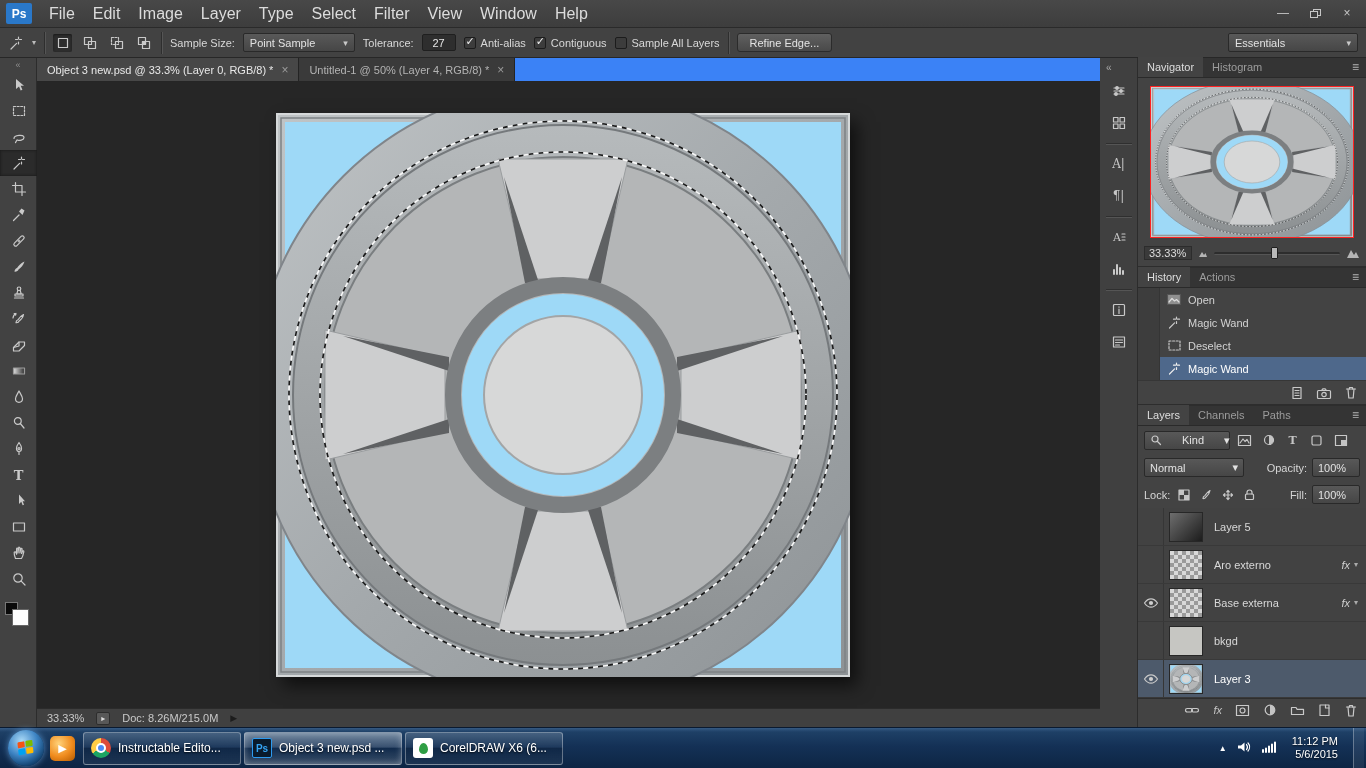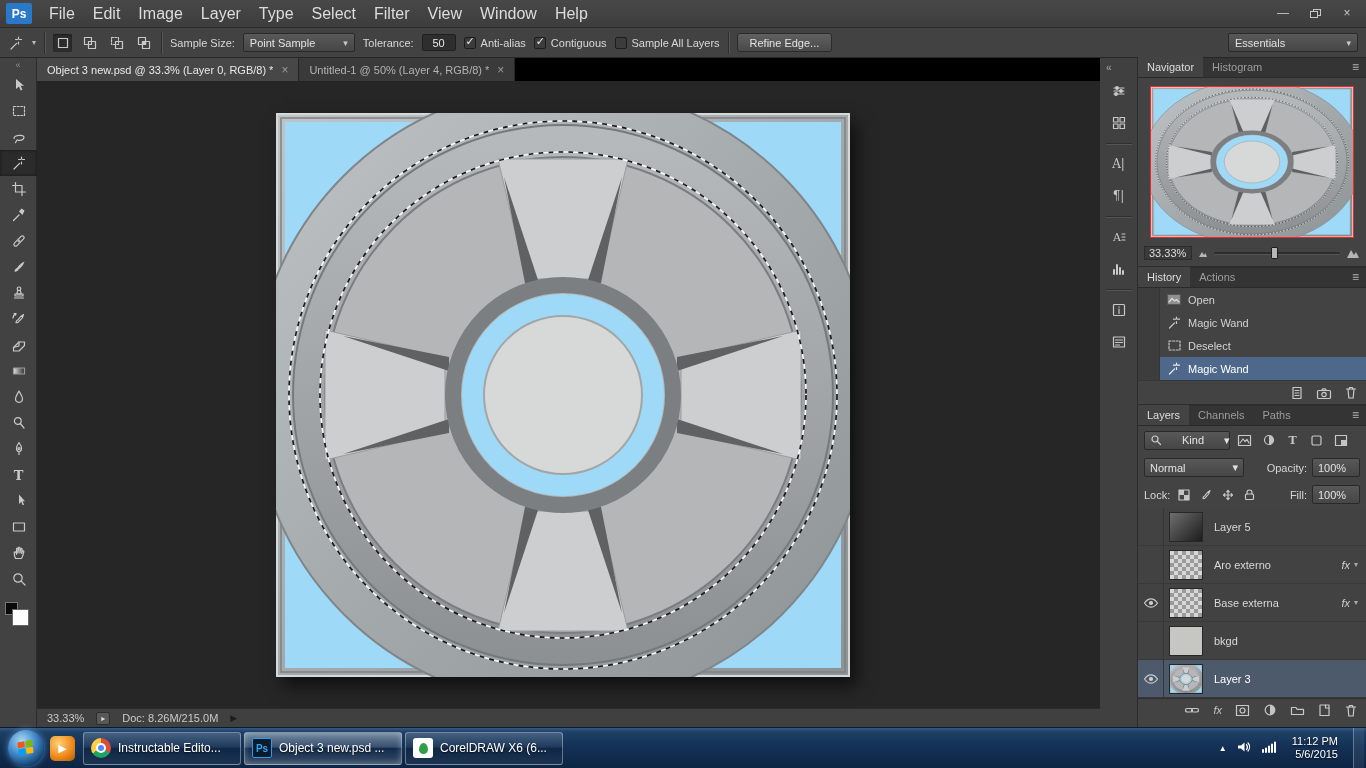--- a/index.html
+++ b/index.html
@@ -35,21 +35,21 @@
 
 #toolbar{position:absolute;left:0;top:58px;width:37px;height:669px;background:#424242;border-right:1px solid #2c2c2c}
 #toolbar .topchev{height:14px;display:flex;align-items:center;justify-content:center;color:#8f8f8f;font-size:9px}
 .tool{width:37px;height:26px;display:flex;align-items:center;justify-content:center}
 .tool.active{background:#2b2b2b;box-shadow:inset 0 0 3px #151515}
 .tglyph{color:#c9c9c9;font-size:13px;font-family:"DejaVu Serif",serif;font-weight:bold}
 #swatches{position:relative;width:37px;height:34px;margin-top:8px}
 #swatches .sw-bg{position:absolute;left:5px;top:2px;width:13px;height:13px;background:#0a0a0a;border:1px solid #777}
 #swatches .sw-fg{position:absolute;left:12px;top:9px;width:17px;height:17px;background:#fdfdfd;border:1px solid #666}
 
-#tabbar{position:absolute;left:37px;top:58px;width:1063px;height:24px;background:#000000;display:flex;border-bottom:1px solid #252525}
+#tabbar{position:absolute;left:37px;top:58px;width:1063px;height:24px;background:#3b82f6;display:flex;border-bottom:1px solid #252525}
 .doctab{display:flex;align-items:center;padding:0 10px;font-size:11px;border-right:1px solid #242424;gap:8px}
 .doctab.active{background:#474747;color:#e8e8e8}
 .doctab.inactive{background:#3a3a3a;color:#b3b3b3}
 .tabclose{color:#9a9a9a;font-size:12px}
 #canvas{position:absolute;left:37px;top:82px;width:1063px;height:626px;background:#262626;overflow:hidden}
 #artwork{position:absolute;left:239px;top:31px;width:574px;height:564px;box-shadow:7px 9px 16px rgba(0,0,0,.6)}
 #statusbar{position:absolute;left:37px;top:708px;width:1063px;height:19px;background:#404040;border-top:1px solid #2b2b2b;display:flex;align-items:center;gap:12px;padding:0 10px;color:#c9c9c9}
 .statbadge{width:14px;height:13px;background:#585858;border:1px solid #2d2d2d;border-radius:2px;display:flex;align-items:center;justify-content:center;font-size:8px;color:#ddd}
 .statarr{color:#1c1c1c;font-size:9px}
 
@@ -246,21 +246,21 @@
           <rect x="5.5" y="5.5" width="3" height="3" fill="#c9c9c9"></rect>
         </svg>
       </span>
     <div class="vsep"></div>
     <span class="optlabel">Sample Size:</span>
     <div class="dd" style="width:112px">
       <span>Point Sample</span>
       <span class="arr">▾</span>
     </div>
     <span class="optlabel">Tolerance:</span>
-    <span class="numinput">50</span>
+    <span class="numinput">27</span>
     <div class="cbwrap">
       <span class="cb">
           <span class="ck">✓</span>
         </span>
       <span class="optlabel">Anti-alias</span>
     </div>
     <div class="cbwrap">
       <span class="cb">
           <span class="ck">✓</span>
         </span>

